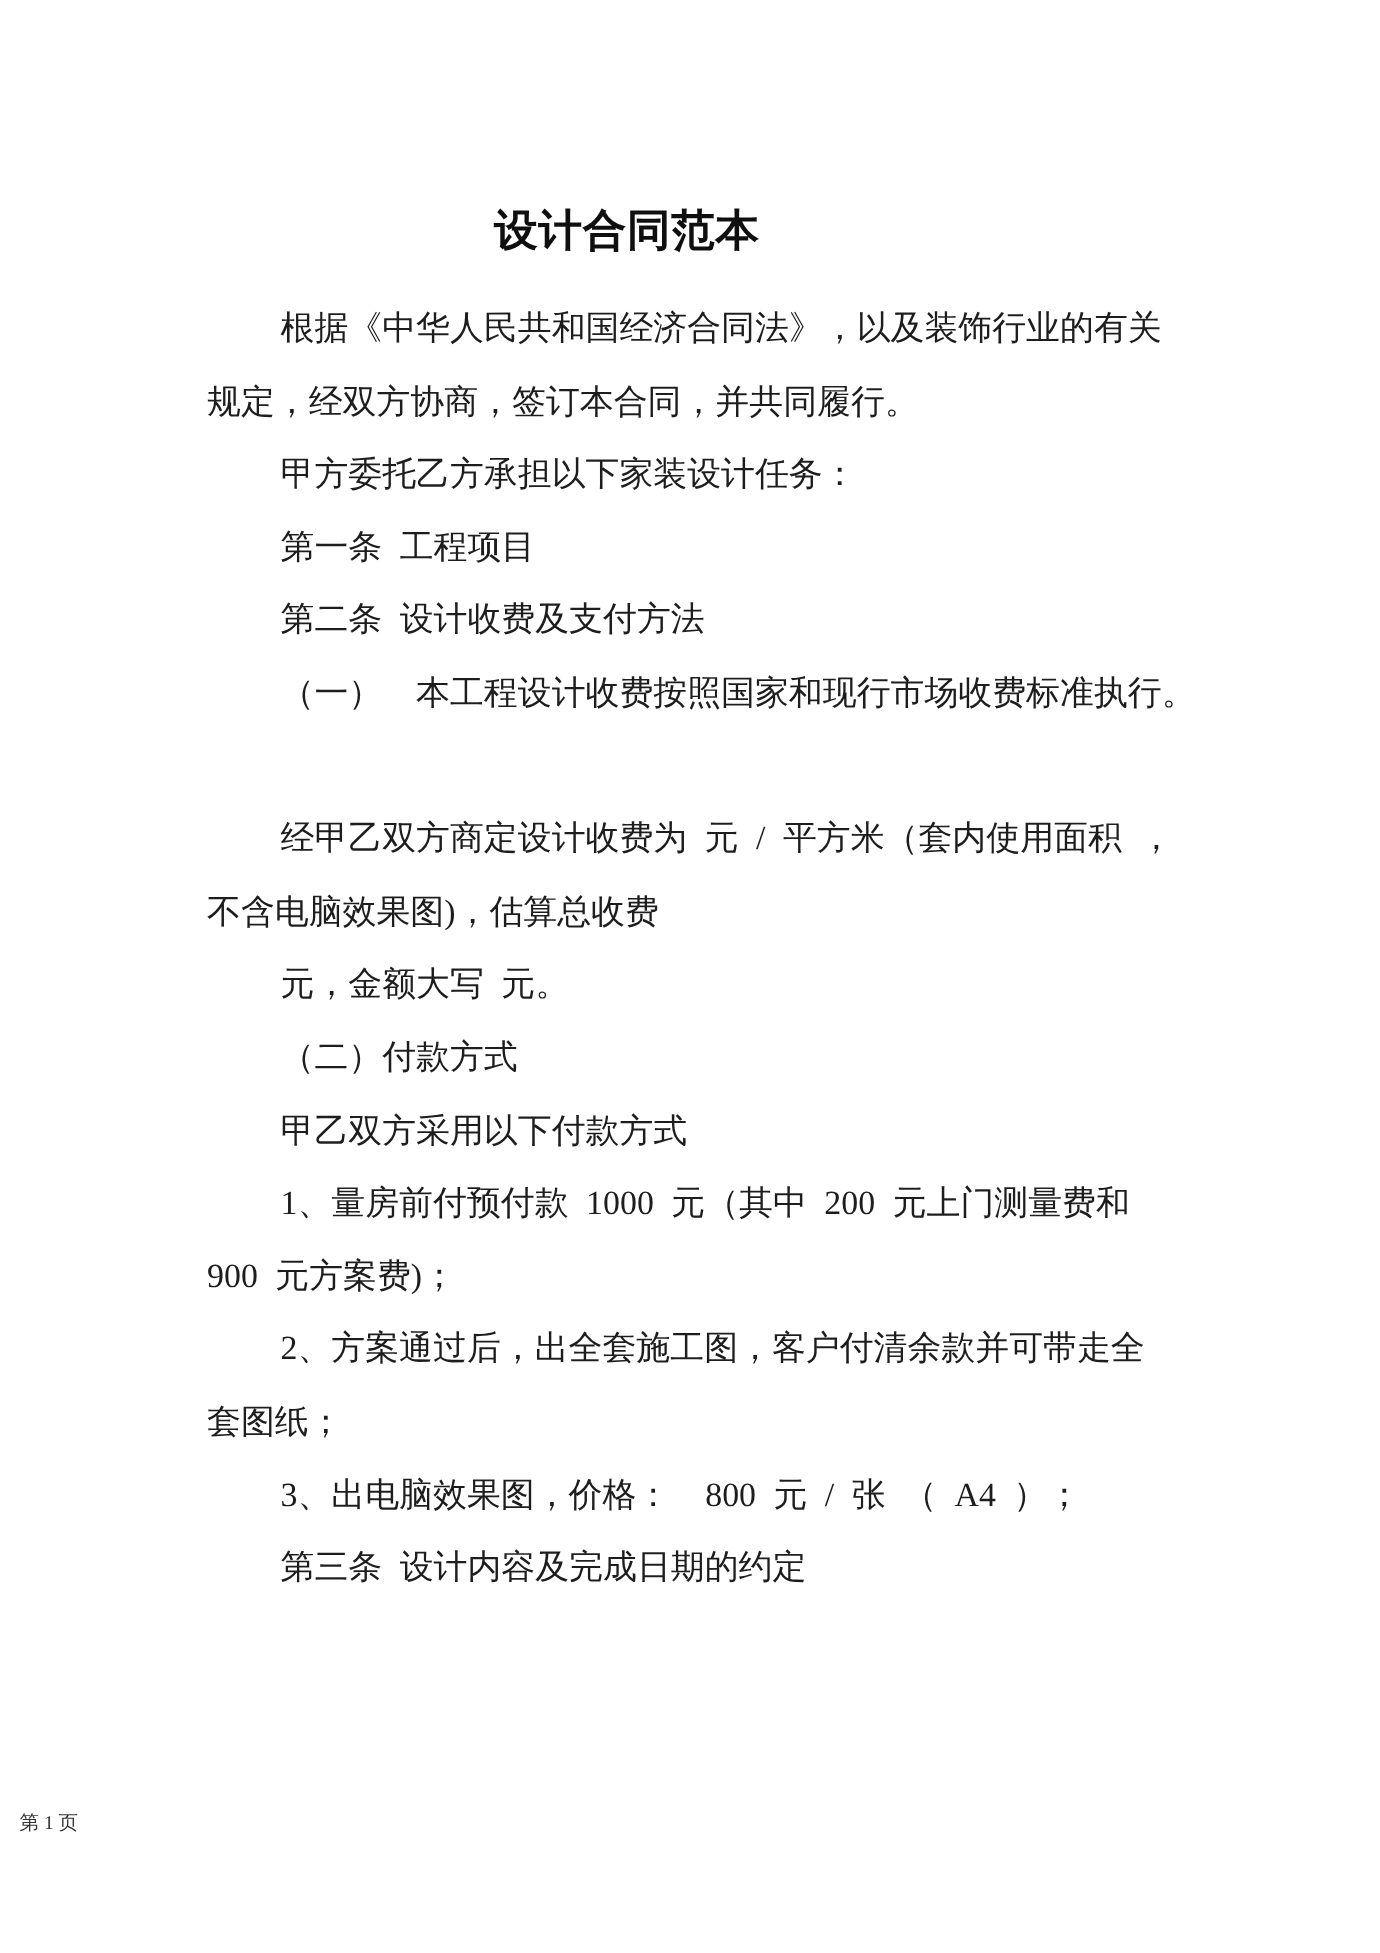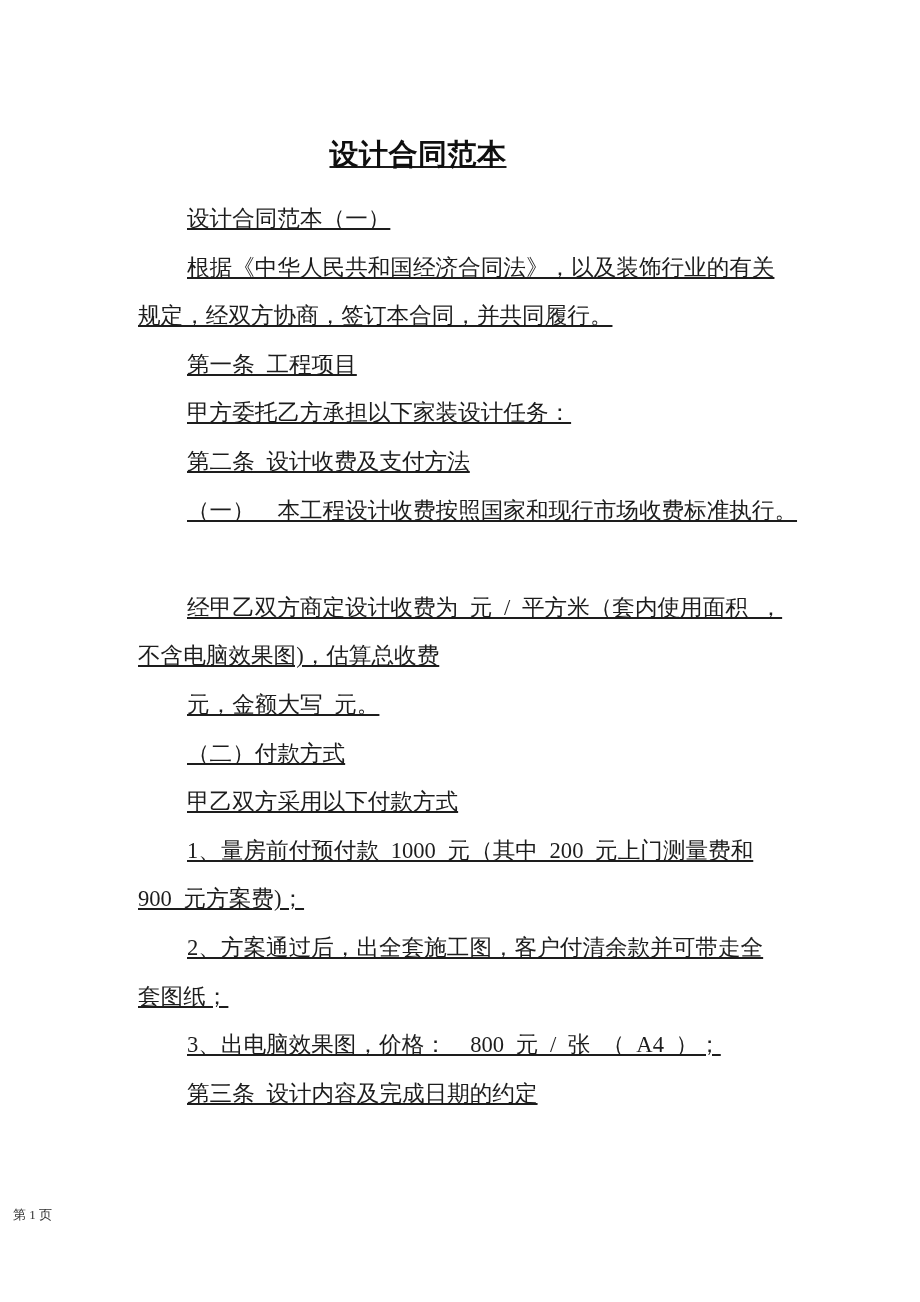--- a/index.html
+++ b/index.html
@@ -8,21 +8,20 @@
     background: #ffffff;
   }
   .page {
     position: relative;
     width: 836px;
     height: 1302px;
     background: #ffffff;
     overflow: hidden;
     font-family: "Liberation Serif", "DejaVu Serif", serif;
     color: #1d1d1d;
-    text-decoration: underline;
   }
   .doc-title {
     margin: 0;
     padding-top: 136px;
     text-align: center;
     font-family: "Liberation Sans", "DejaVu Sans", sans-serif;
     font-weight: 700;
     font-size: 29px;
     line-height: 36px;
     color: #0f0f0f;
@@ -57,25 +56,24 @@
     white-space: pre;
   }
 </style>
 </head>
 <body>
 
 <div class="page">
   <h1 class="doc-title">设计合同范本</h1>
 
   <div class="doc-body">
-      <div class="line indent">设计合同范本（一）</div>
       <div class="line indent">根据《中华人民共和国经济合同法》，以及装饰行业的有关</div>
       <div class="line">规定，经双方协商，签订本合同，并共同履行。</div>
+      <div class="line indent">甲方委托乙方承担以下家装设计任务：</div>
       <div class="line indent">第一条 工程项目</div>
-      <div class="line indent">甲方委托乙方承担以下家装设计任务：</div>
       <div class="line indent">第二条 设计收费及支付方法</div>
       <div class="line indent">（一）　本工程设计收费按照国家和现行市场收费标准执行。</div>
       <div class="line"></div>
       <div class="line indent">经甲乙双方商定设计收费为 元 / 平方米（套内使用面积 ，</div>
       <div class="line">不含电脑效果图)，估算总收费</div>
       <div class="line indent">元，金额大写 元。</div>
       <div class="line indent">（二）付款方式</div>
       <div class="line indent">甲乙双方采用以下付款方式</div>
       <div class="line indent">1、量房前付预付款 1000 元（其中 200 元上门测量费和</div>
       <div class="line">900 元方案费)；</div>

